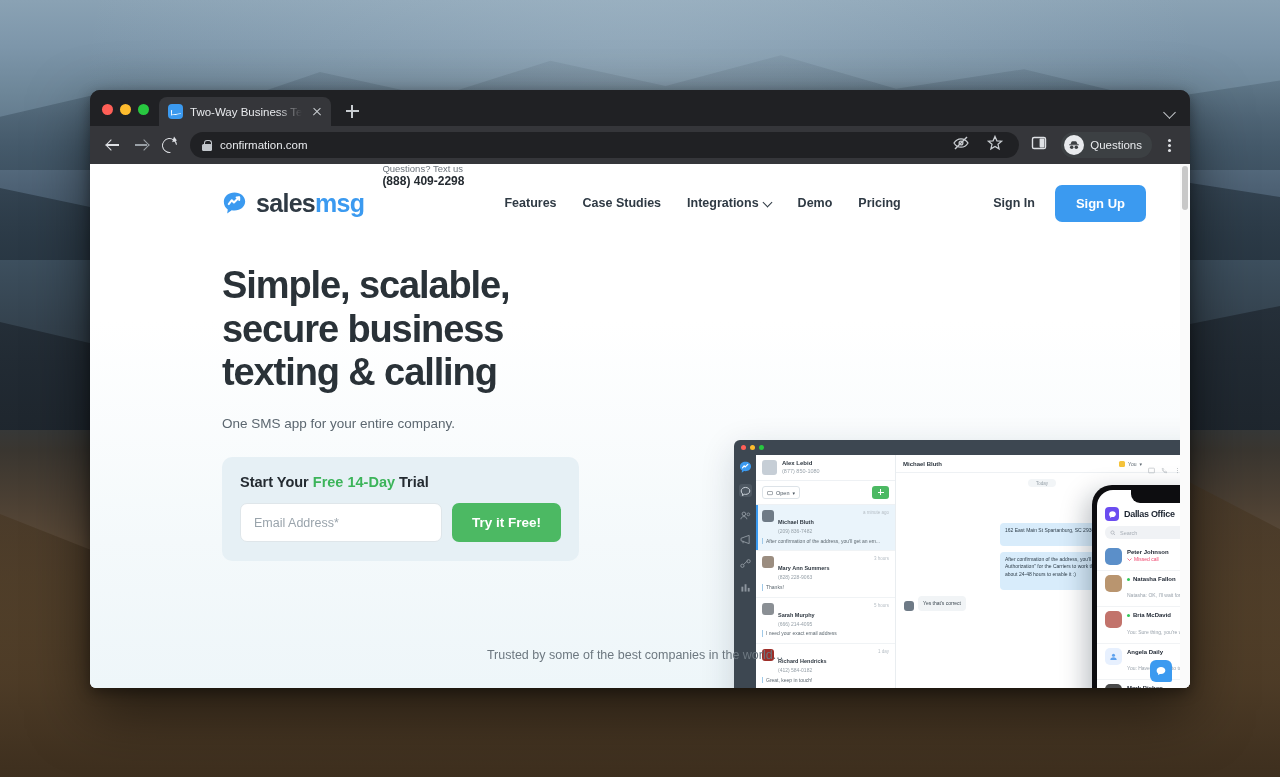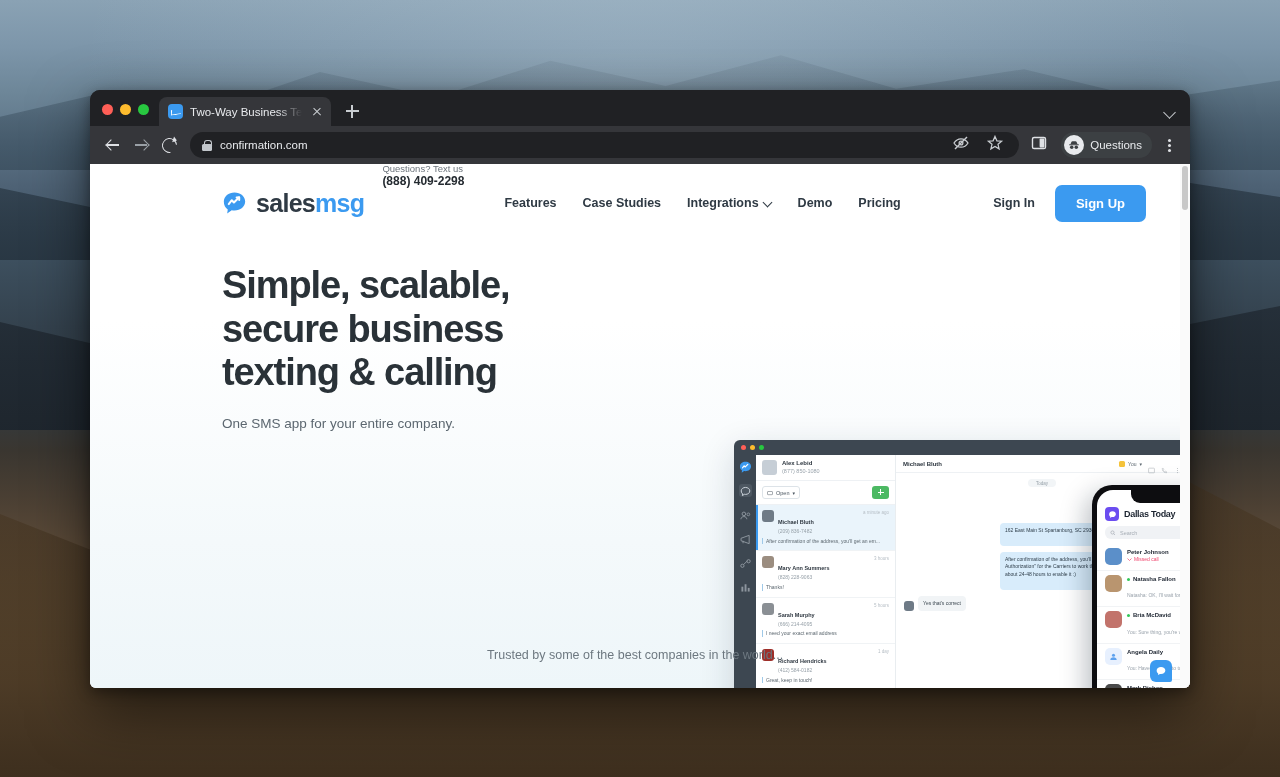--- a/index.html
+++ b/index.html
@@ -579,20 +579,27 @@
         <div class="hero-left">
           <h1 class="headline">
             <span>Simple, scalable,</span><br>
             <span>secure business</span><br>
             <span>texting &amp; calling</span>
           </h1>
           <p class="sub">
             <span>One SMS app for your entire company.</span><br>
           </p>
 
+          <div class="trial-card">
+            <div class="trial-title"><span>Start Your </span><span class="green">Free 14-Day</span><span> Trial</span></div>
+            <div class="trial-row">
+              <input class="email-input" type="text" placeholder="Email Address*" style="">
+              <button class="try-btn">Try it Free!</button>
+            </div>
+          </div>
         </div>
 
         <div class="hero-right">
 
           <div class="appwin">
             <div class="app-titlebar">
               <i style="background:#ff5f57"></i>
                 <i style="background:#febc2e"></i>
                 <i style="background:#28c840"></i>
             </div>
@@ -781,21 +788,21 @@
           <div class="phone">
             <div class="phone-screen">
               <div class="notch"></div>
 
               <div class="ph-head">
                 <span class="ph-logo">
                   <svg width="9" height="9" viewBox="0 0 16 16">
                       <path d="M8 2.4c3.4 0 6 2.2 6 5.1 0 2.8-2.7 5.1-6 5.1-.5 0-1.1-.05-1.6-.16L3.8 14.2l.3-2.2C2.8 11.1 2 9.7 2 7.5 2 4.6 4.6 2.4 8 2.4z" fill="#fff"></path>
                     </svg>
                 </span>
-                <span class="ph-title">Dallas Today</span>
+                <span class="ph-title">Dallas Office</span>
 
               </div>
 
               <div class="ph-search">
                 <svg width="6" height="6" viewBox="0 0 12 12">
                     <circle cx="5" cy="5" r="3.2" fill="none" stroke="#a7aeb6" stroke-width="1.4"></circle>
                     <line x1="7.4" y1="7.4" x2="10" y2="10" stroke="#a7aeb6" stroke-width="1.4"></line>
                   </svg>
                 <span class="txt">Search</span>
 

